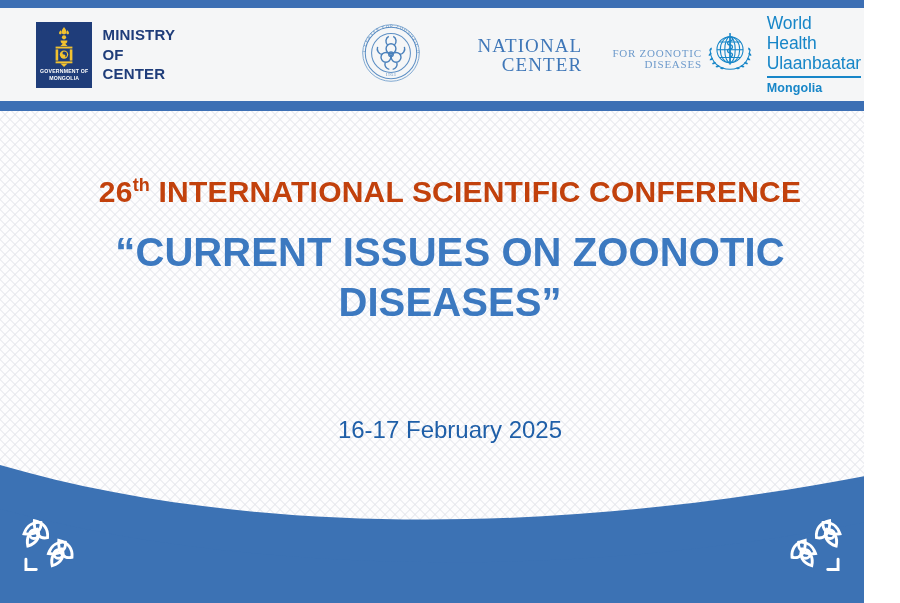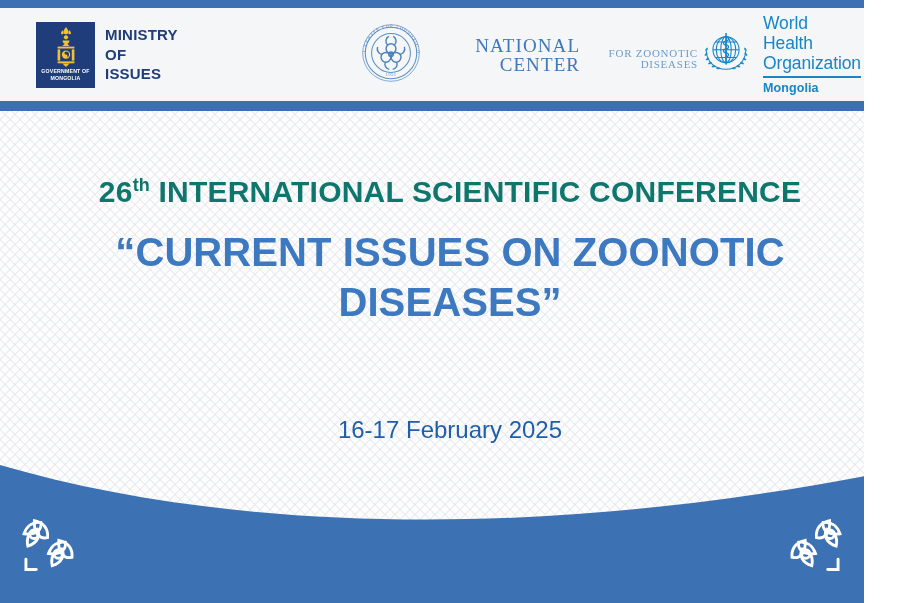--- a/index.html
+++ b/index.html
@@ -153,21 +153,21 @@
 
   
   .content {
     position: absolute;
     left: 0; top: 111px;
     width: 900px;
     text-align: center;
   }
   .conf-line {
     margin-top: 64px;
-    color: #0f766e;
+    color: #c2410c;
     font-size: 30px;
     font-weight: bold;
     letter-spacing: .2px;
   }
   .conf-line .ord {
     font-size: 18px;
     vertical-align: super;
     line-height: 0;
   }
   .conf-title {
@@ -249,21 +249,21 @@
             <path d="M20 26.6a1.5 1.5 0 0 0 0 3 1.5 1.5 0 0 1 0 3 3 3 0 0 0 0-6z"></path>
           </g>
         </svg>
         <div class="moh-crest-caption">
           <span>GOVERNMENT OF</span><br>
           <span>MONGOLIA</span>
         </div>
       </div>
       <div class="moh-text">
         <span>MINISTRY</span><br>
-        <span>OF ISSUES</span>
+        <span>OF CENTER</span>
       </div>
     </div>
 
     <div class="ncz-logo">
       <div>
         <svg viewBox="0 0 70 70" width="66" height="66" aria-hidden="true">
           <defs>
             <path id="ringtop" d="M35 35 m-27 0 a27 27 0 1 1 54 0" fill="none"></path>
             <path id="ringbot" d="M35 35 m-21.5 0 a21.5 21.5 0 1 0 43 0" fill="none"></path>
           </defs>
@@ -329,21 +329,21 @@
 
             <rect x="29.2" y="8.5" width="1.7" height="34" rx=".6"></rect>
           </g>
           <g stroke="#1786c8" fill="none" stroke-width="1.3">
             <path d="M30 13c3.5 0 3.5 4.2 0 4.2s-3.5 4.2 0 4.2 3.5 4.2 0 4.2-3.5 4.2 0 4.2 3.5 4.2 0 4.2"></path>
           </g>
         </svg>
       </div>
       <div class="who-text">
         <span class="who-name">World Health</span>
-        <span class="who-name">Organization</span>
+        <span class="who-name">Ulaanbaatar</span>
         <div class="who-rule"></div>
         <span class="who-country">Mongolia</span>
       </div>
     </div>
 
   </div>
 
   <div class="content">
     <div class="conf-line">
       <span>26</span><span class="ord">th</span>

